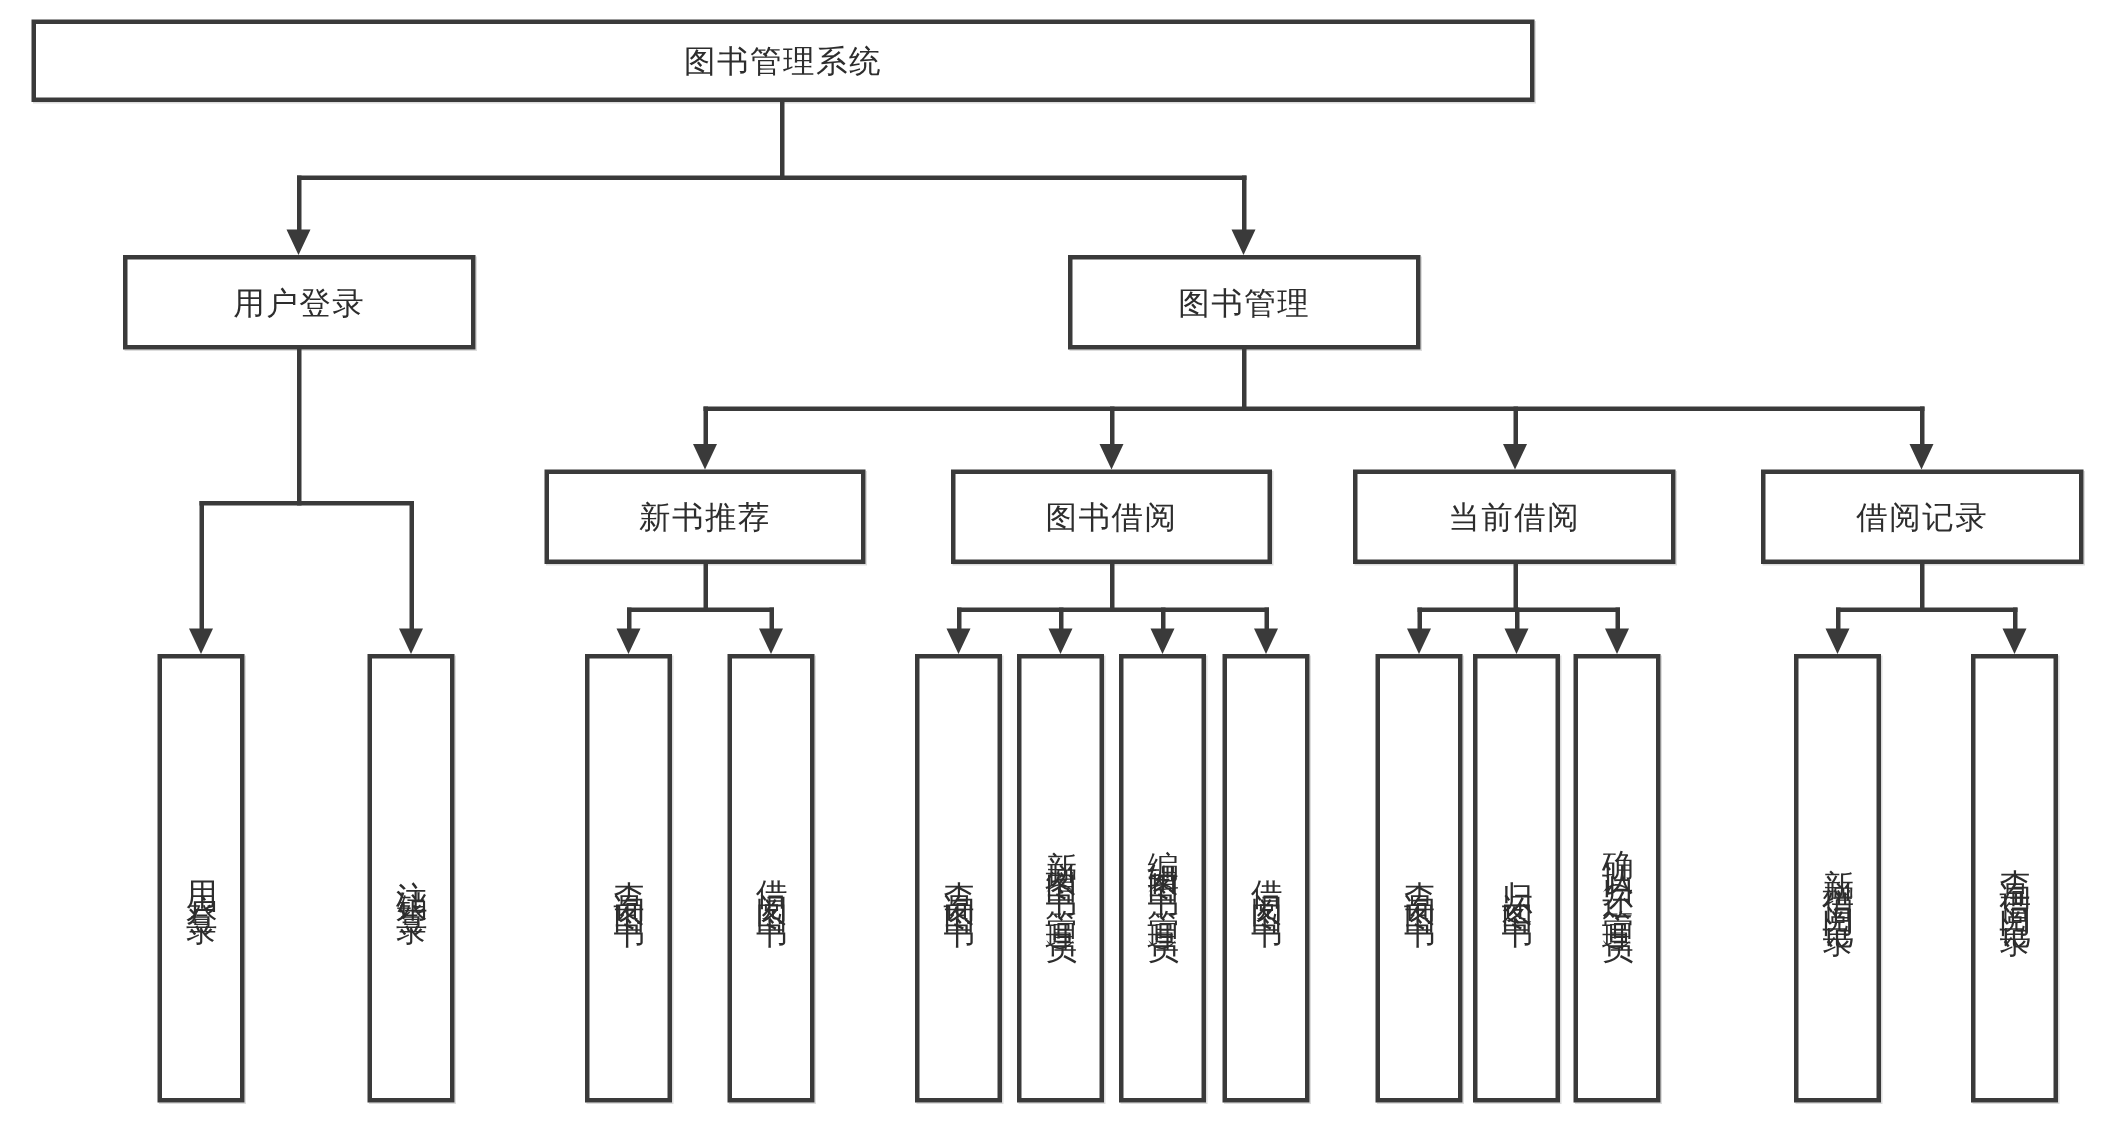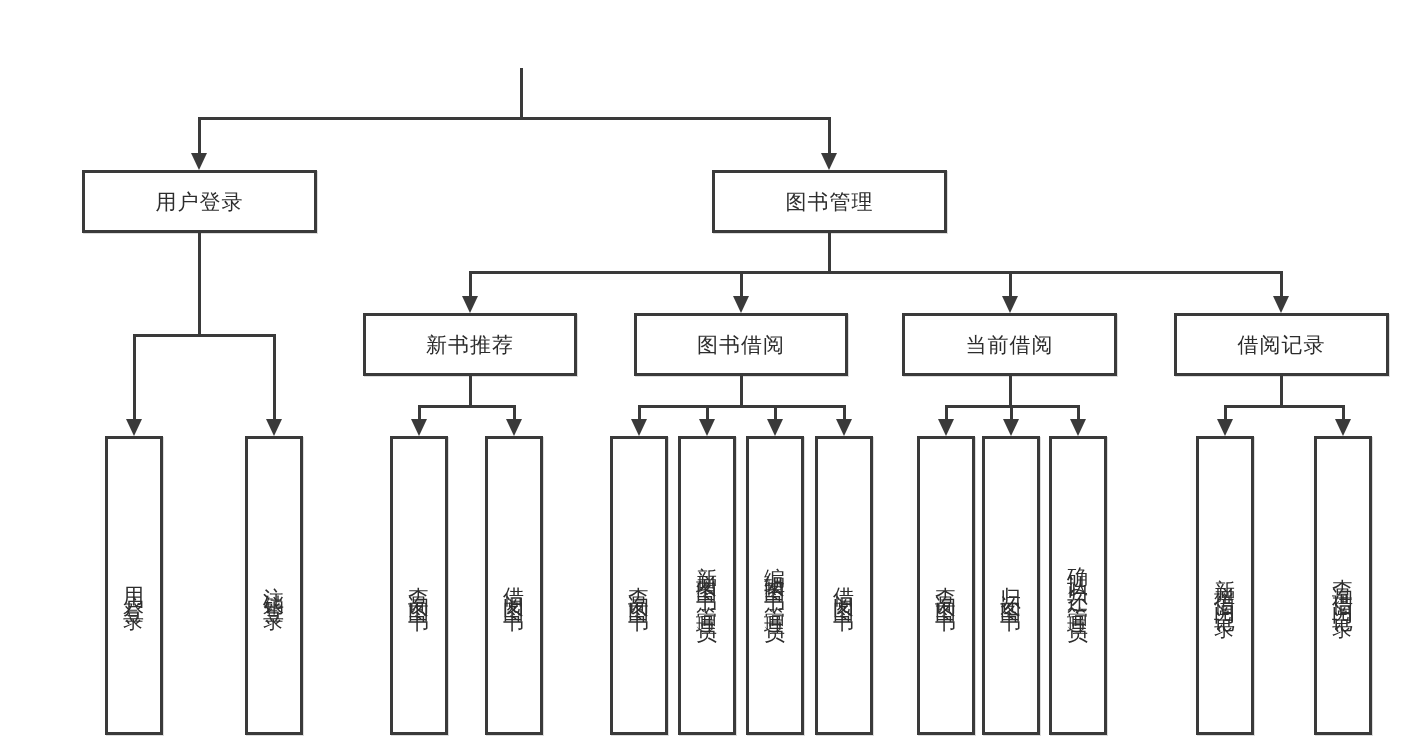--- a/index.html
+++ b/index.html
@@ -47,20 +47,23 @@
     color:#9b9b9b;
     letter-spacing:0.5px;
     white-space:nowrap;
   }
 </style>
 </head>
 <body>
 
 <div class="canvas">
 
+  <div class="box h" style="left:21px;top:13px;width:1002px;height:55px">
+    <span>图书管理系统</span>
+  </div>
 
   <div class="box h" style="left:82px;top:170px;width:235px;height:63px">
     <span>用户登录</span>
   </div>
   <div class="box h" style="left:363px;top:313px;width:214px;height:63px">
     <span>新书推荐</span>
   </div>
 
   <div class="box h" style="left:712px;top:170px;width:235px;height:63px">
     <span>图书管理</span>

